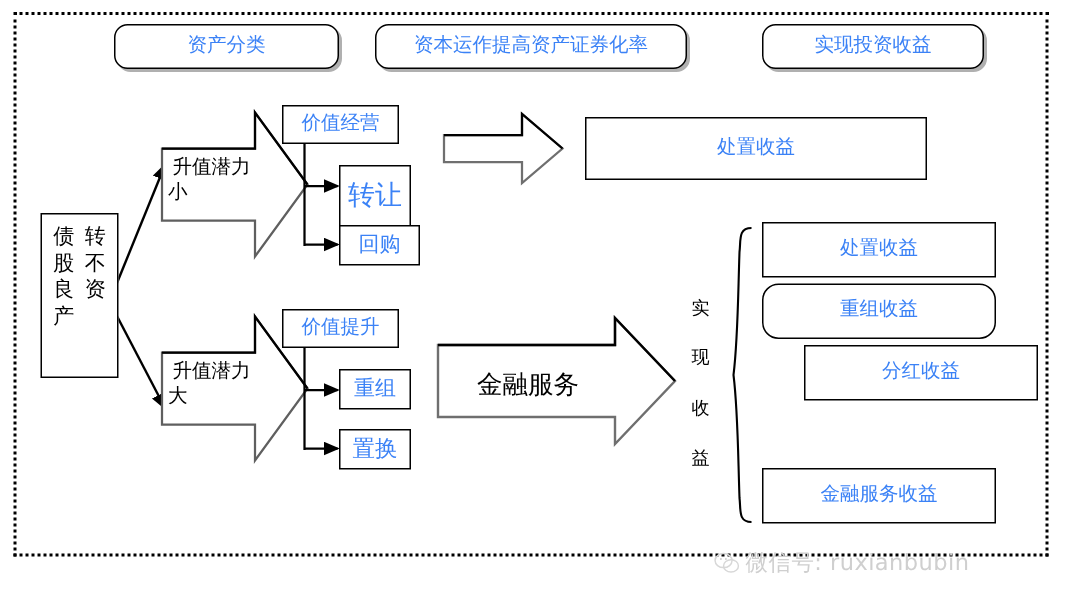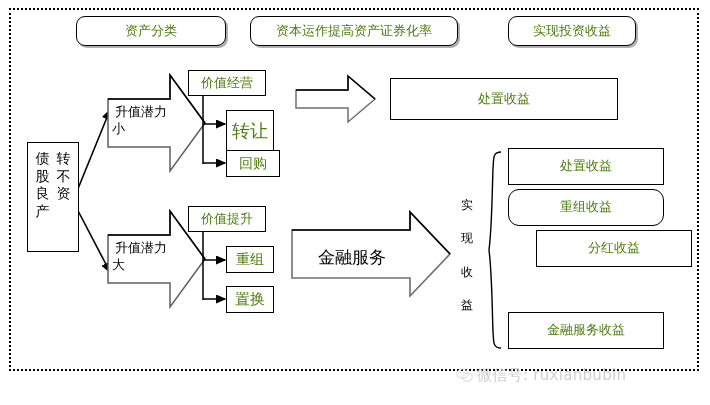--- a/index.html
+++ b/index.html
@@ -29,21 +29,21 @@
   }
   
   .box {
     position: absolute;
     box-sizing: border-box;
     border: 1.4px solid #000;
     background: #ffffff;
     display: flex;
     align-items: center;
     justify-content: center;
-    color: #4d7c0f;
+    color: #3b82f6;
     line-height: 1.25;
     text-align: center;
     white-space: nowrap;
   }
   .rounded {
     border-radius: 9px;
     box-shadow: 2px 2px 0 #b0b0b0;
   }
   .vbox {
     position: absolute;
@@ -93,21 +93,21 @@
     position: absolute;
     font-size: 13px;
     color: #000;
     text-align: center;
     line-height: 1.3;
     white-space: nowrap;
   }
   
   .watermark {
     position: absolute;
-    left: 456px;
+    left: 476px;
     top: 366px;
     display: flex;
     align-items: center;
     gap: 4px;
     color: #cfcfcf;
     font-size: 15px;
     letter-spacing: 0.3px;
     white-space: nowrap;
   }
   .wm-icon { width: 17px; height: 17px; display: block; }
@@ -155,21 +155,21 @@
   </svg>
 
   <div class="box rounded" style="left:76px; top:16px; width:150px; height:30px; font-size:13px;">
     <span>资产分类</span>
   </div>
 
   <div class="box rounded" style="left:250px; top:16px; width:208px; height:30px; font-size:13px;">
     <span>资本运作提高资产证券化率</span>
   </div>
 
-  <div class="box rounded" style="left:508px; top:16px; width:128px; height:30px; font-size:13px;">
+  <div class="box rounded" style="left:508px; top:16px; width:148px; height:30px; font-size:13px;">
     <span>实现投资收益</span>
   </div>
 
   <div class="vbox" style="left:27px; top:142px; width:52px; height:110px;">
     <div class="vtext-grid">
       <span>债</span>
       <span>转</span>
       <span>股</span>
       <span>不</span>
       <span>良</span>

